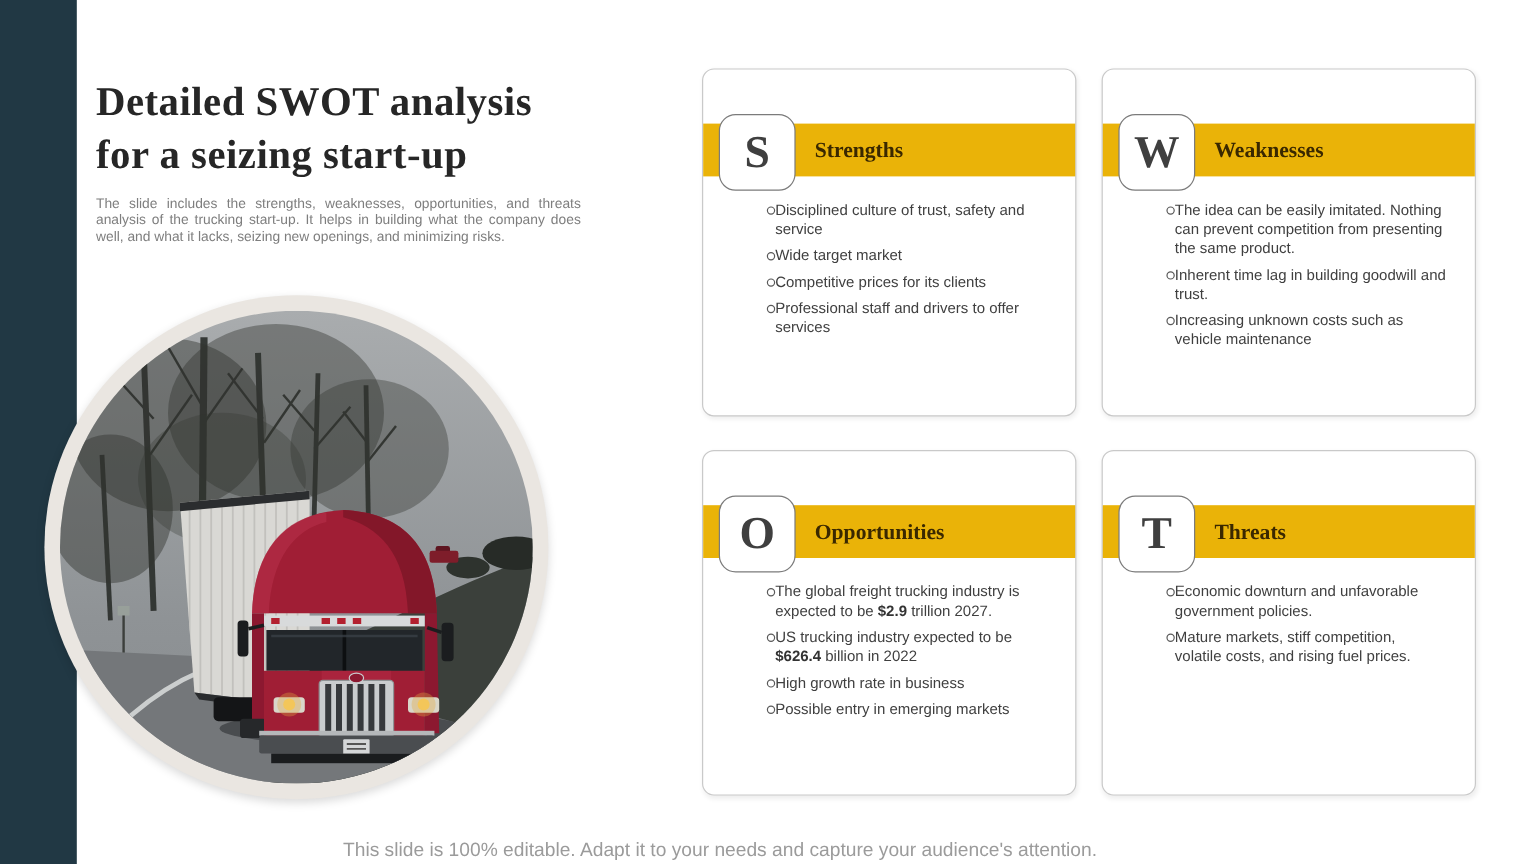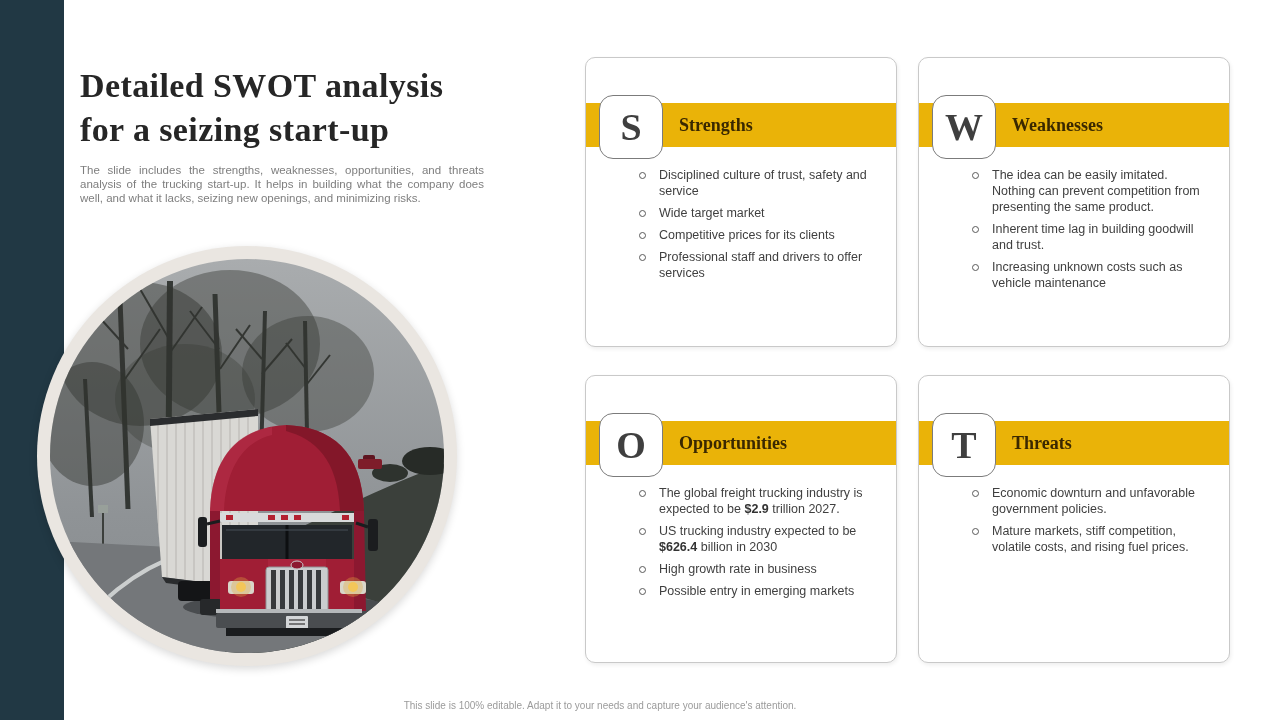--- a/index.html
+++ b/index.html
@@ -47,32 +47,32 @@
   .letter-badge{
     position:absolute;left:13px;top:37px;width:62px;height:62px;
     background:#ffffff;border:1px solid #7b7b7b;border-radius:14px;z-index:2;
     display:flex;align-items:center;justify-content:center;
     font-family:"Liberation Serif",serif;font-weight:bold;font-size:38px;color:#3f3f3f;
   }
   .bullets{
     position:absolute;left:53px;right:24px;top:109px;margin:0;padding:0;list-style:none;
   }
   .bullets li{
-    display:flex;gap:13px;margin-bottom:6px;
+    display:flex;margin-bottom:6px;
     font-size:12.5px;line-height:16px;color:#3f3f3f;
   }
   .bullet-marker{
     flex:0 0 auto;width:5px;height:5px;margin-top:5px;
     border:1px solid #5a5a5a;border-radius:50%;background:transparent;
   }
   .bullet-text b{font-weight:bold;color:#333333;margin-top:22px;}
 
   .footer-note{
     position:absolute;top:700px;left:16px;right:96px;text-align:center;
-    font-size:10px;color:#9b9b9b;
+    font-size:16px;color:#9b9b9b;
   }
 </style>
 </head>
 <body>
 
 <div>
 
   <div class="sidebar-accent"></div>
 
   <h1 class="page-title" style="margin:0;font-weight:bold;">
@@ -258,21 +258,21 @@
     <div class="band">
       <span class="band-title">Opportunities</span>
     </div>
     <ul class="bullets">
       <li>
         <span class="bullet-marker"></span>
         <span class="bullet-text"><span>The global freight trucking industry is expected to be </span><b>$2.9</b><span> trillion 2027.</span></span>
       </li>
       <li>
         <span class="bullet-marker"></span>
-        <span class="bullet-text"><span>US trucking industry expected to be </span><b>$626.4</b><span> billion in 2030</span></span>
+        <span class="bullet-text"><span>US trucking industry expected to be </span><b>$626.4</b><span> billion in 2022</span></span>
       </li>
       <li>
         <span class="bullet-marker"></span>
         <span class="bullet-text">High growth rate in business</span>
       </li>
       <li>
         <span class="bullet-marker"></span>
         <span class="bullet-text">Possible entry in emerging markets</span>
       </li>
     </ul>

